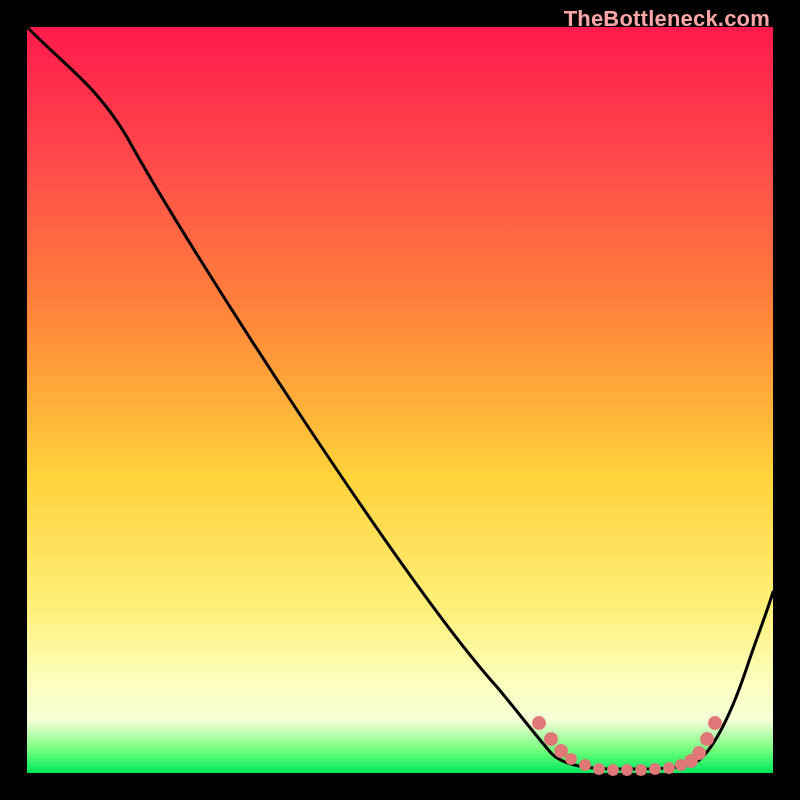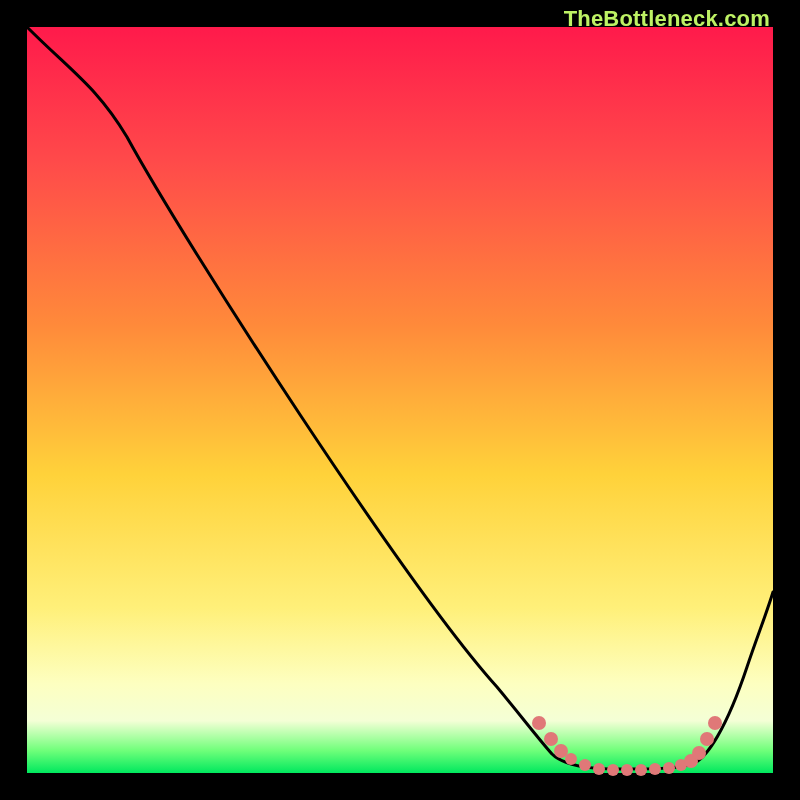--- a/index.html
+++ b/index.html
@@ -36,21 +36,21 @@
       #fdffc0 88%,
       #f4ffd6 93%,
       #6fff7a 97%,
       #00e85e 100%
     );
   }
   .watermark {
     position: absolute;
     top: 6px;
     right: 30px;
-    color: #bef264;
+    color: #fca5a5;
     font-size: 22px;
     font-weight: 600;
     letter-spacing: 0.2px;
     user-select: none;
   }
   svg.curve {
     position: absolute;
     left: 0;
     top: 0;
     width: 746px;

